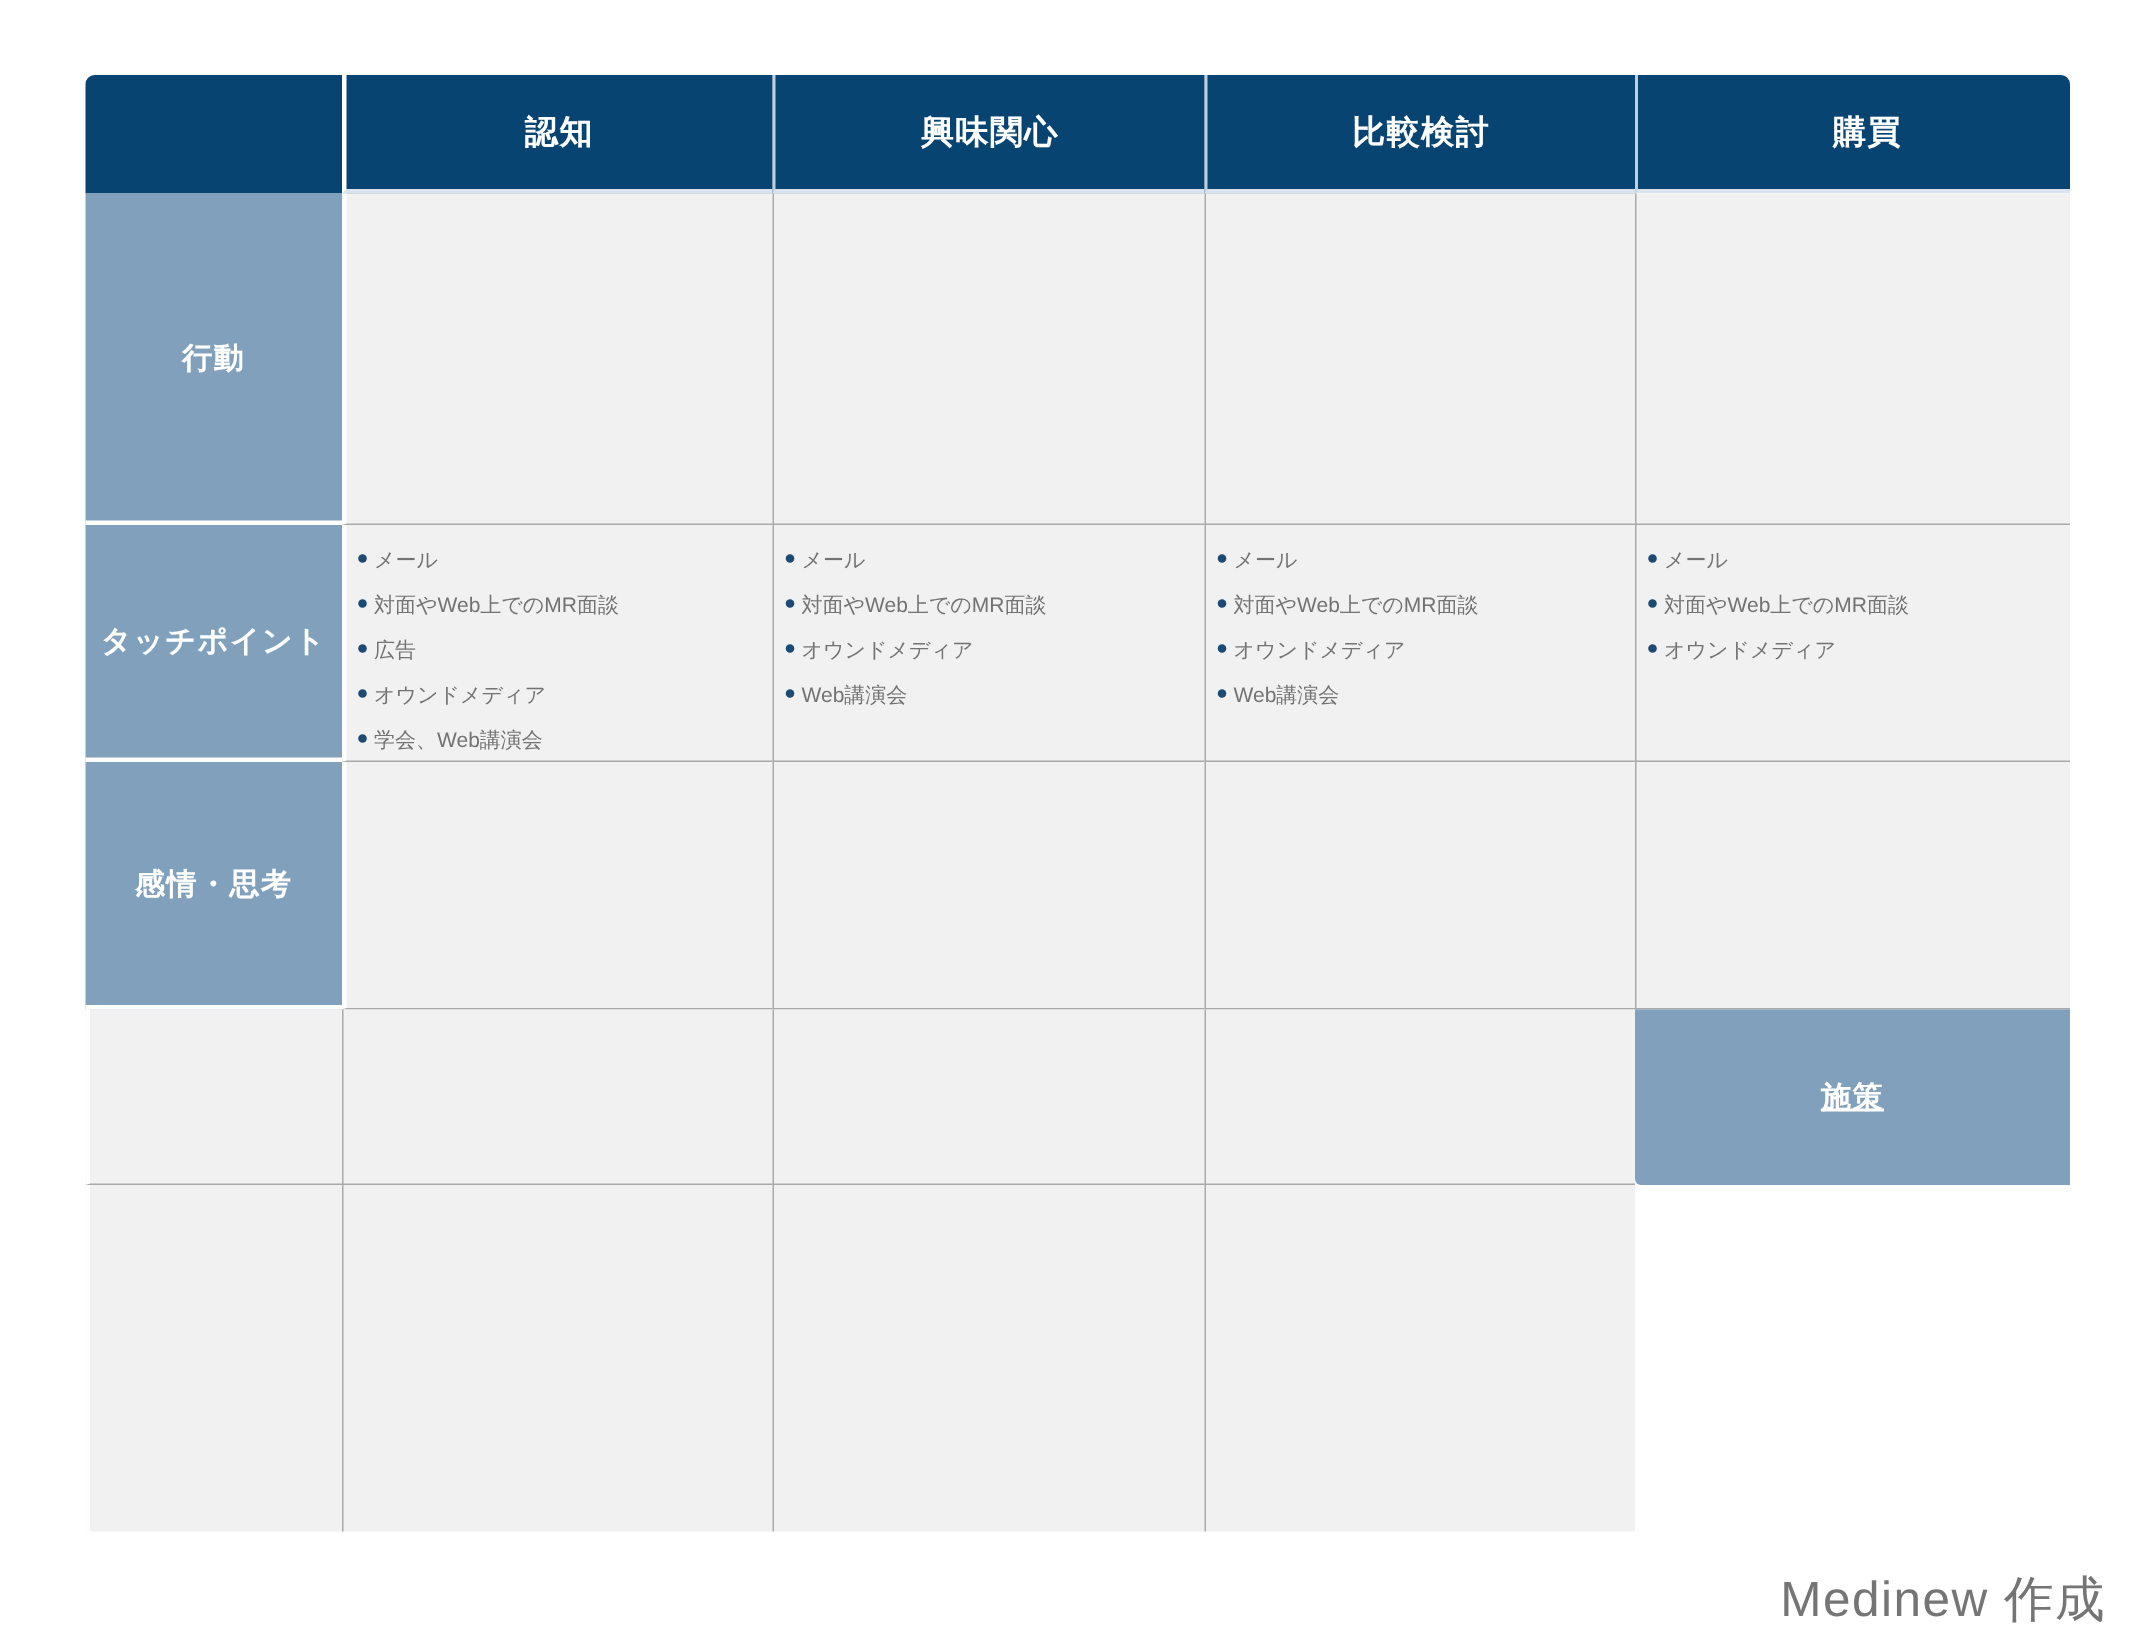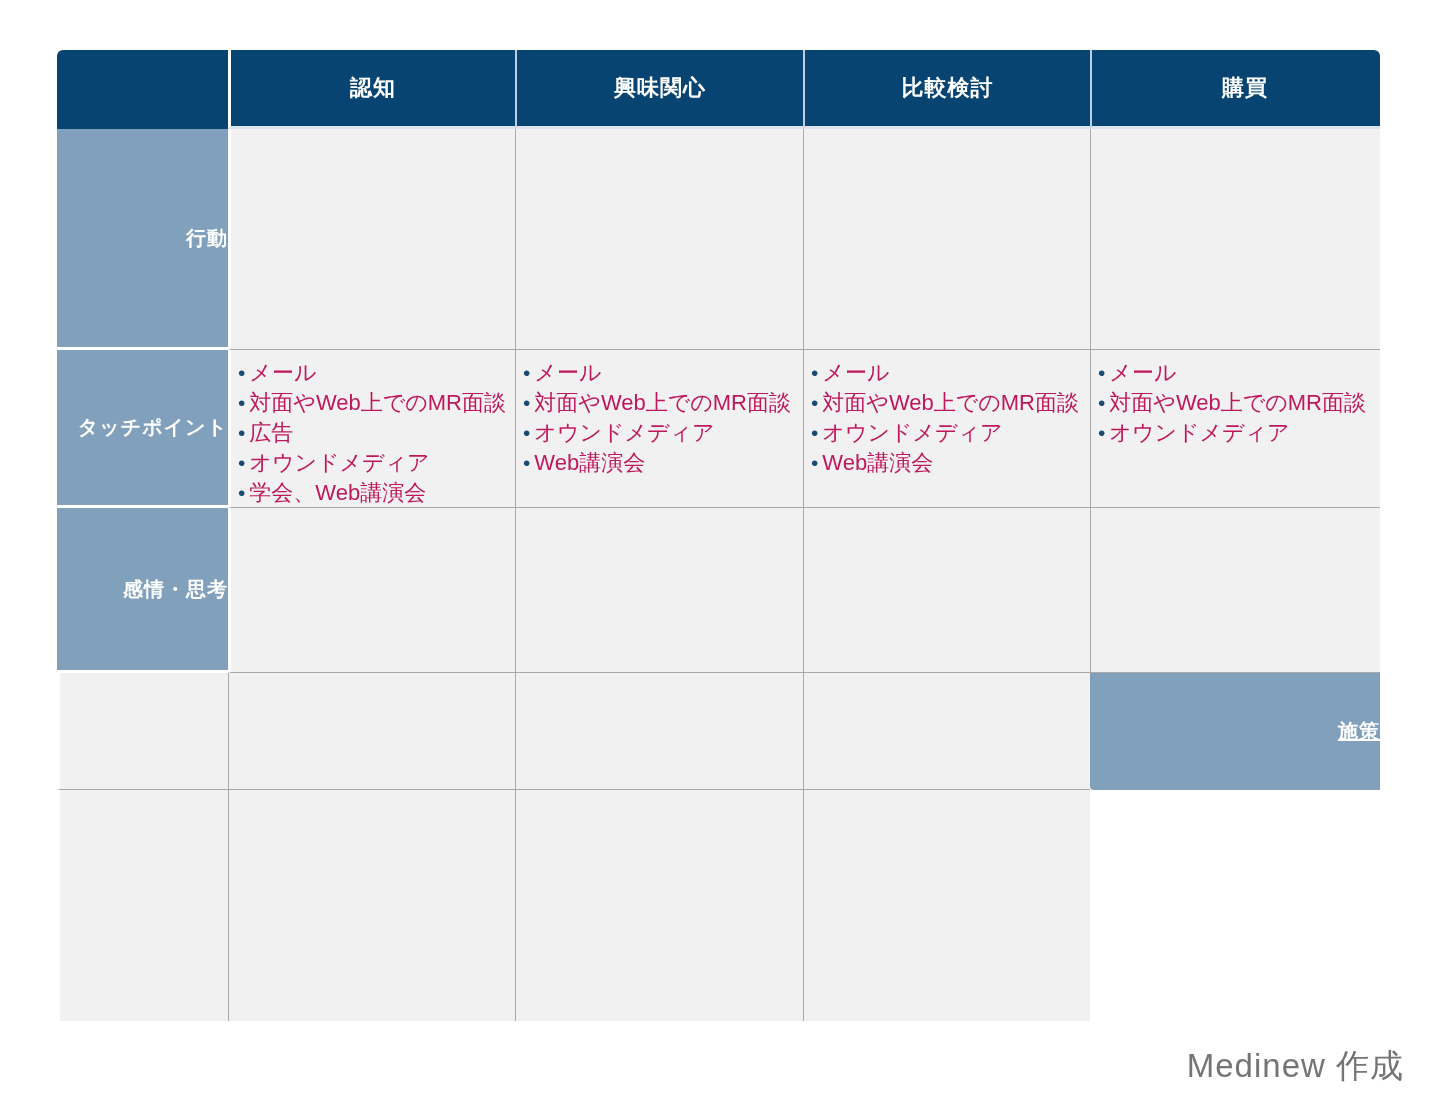--- a/index.html
+++ b/index.html
@@ -46,21 +46,21 @@
   .stage.c4 { border-top-right-radius: 6px; padding-left: 18px; }
 
   
   .rowhead {
     background: #80a0bb;
     color: #ffffff;
     font-weight: bold;
     font-size: 20px;
     display: flex;
     align-items: center;
-    justify-content: flex-end;
+    justify-content: center;
     border-bottom: 3px solid #ffffff;
     letter-spacing: 1px;
   }
   .rowhead.lastrow { border-bottom: none; border-bottom-left-radius: 4px; text-decoration: underline; }
 
   
   .body {
     background: #f1f1f1;
     border-bottom: 1px solid #a9a9a9;
   }
@@ -76,22 +76,22 @@
     line-height: 30px;
   }
   .dot {
     color: #1d4a73;
     font-size: 21px;
     line-height: 30px;
     margin-right: 4px;
     flex: 0 0 auto;
   }
   .bullet-text {
-    font-size: 22px;
-    color: #be185d;
+    font-size: 14px;
+    color: #737373;
     line-height: 30px;
     white-space: nowrap;
   }
 
   
   .credit {
     position: absolute;
     right: 32px;
     top: 1044px;
     font-size: 33px;

